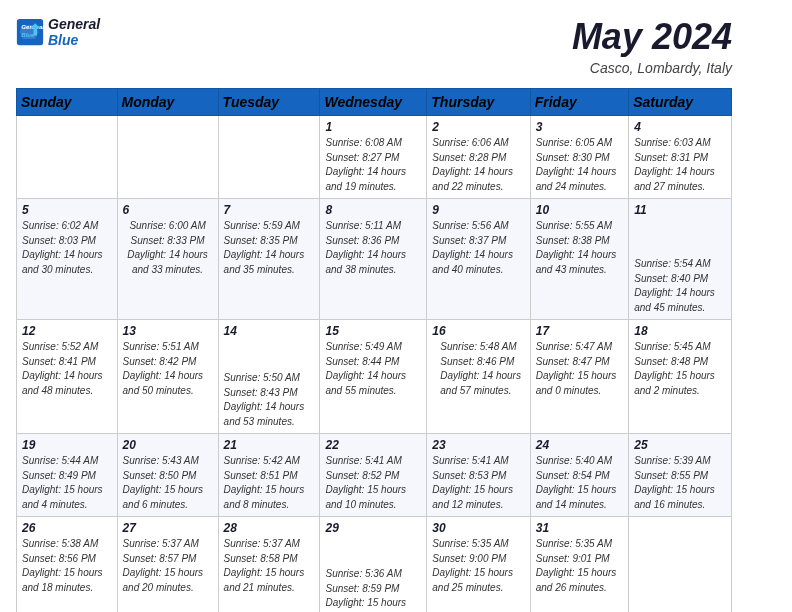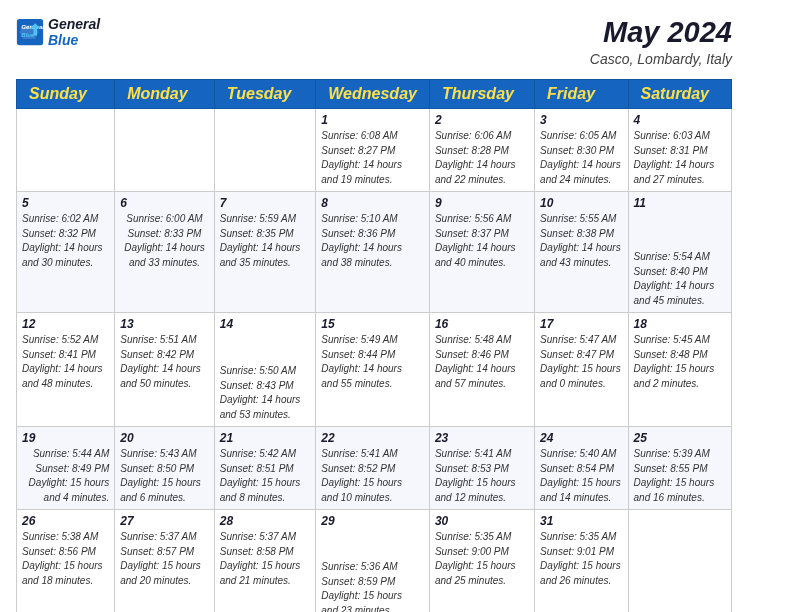--- a/index.html
+++ b/index.html
@@ -28,40 +28,40 @@
       gap: 4px;
     }
     .logo-icon {
       width: 28px;
       height: 28px;
     }
     .title-block {
       text-align: right;
     }
     .month-title {
-      font-size: 29px;
+      font-size: 36px;
       font-weight: bold;
       color: #1a1a2e;
     }
     .subtitle {
       font-size: 14px;
       color: #444;
       margin-top: 2px;
     }
     .calendar {
       width: 100%;
       border-collapse: collapse;
       border: 1px solid #ccc;
     }
     .calendar th {
       background: #1565c0;
-      color: #fde047;
-      font-size: 16px;
+      color: #000000;
+      font-size: 14px;
       font-weight: bold;
-      padding: 5px 12px;
+      padding: 5px 4px;
       text-align: left;
       border: 1px solid #1255a0;
     }
     .calendar td {
       vertical-align: top;
       border: 1px solid #ccc;
       padding: 4px 5px;
       width: 113px;
       min-height: 80px;
       background: #fff;
@@ -154,41 +154,41 @@
             <div class="day-info" style="white-space: pre-line;">Sunrise: 6:03 AM
 Sunset: 8:31 PM
 Daylight: 14 hours
 and 27 minutes.</div>
           </td>
         </tr>
         <tr>
           <td>
             <span class="day-number">5</span>
             <div class="day-info" style="white-space: pre-line;">Sunrise: 6:02 AM
-Sunset: 8:32 PM
+Sunset: 8:03 PM
 Daylight: 14 hours
 and 30 minutes.</div>
           </td>
           <td>
             <span class="day-number">6</span>
             <div class="day-info" style="white-space: pre-line; text-align: center;">Sunrise: 6:00 AM
 Sunset: 8:33 PM
 Daylight: 14 hours
 and 33 minutes.</div>
           </td>
           <td>
             <span class="day-number">7</span>
             <div class="day-info" style="white-space: pre-line;">Sunrise: 5:59 AM
 Sunset: 8:35 PM
 Daylight: 14 hours
 and 35 minutes.</div>
           </td>
           <td>
             <span class="day-number">8</span>
-            <div class="day-info" style="white-space: pre-line;">Sunrise: 5:10 AM
+            <div class="day-info" style="white-space: pre-line;">Sunrise: 5:11 AM
 Sunset: 8:36 PM
 Daylight: 14 hours
 and 38 minutes.</div>
           </td>
           <td>
             <span class="day-number">9</span>
             <div class="day-info" style="white-space: pre-line;">Sunrise: 5:56 AM
 Sunset: 8:37 PM
 Daylight: 14 hours
 and 40 minutes.</div>
@@ -232,21 +232,21 @@
           </td>
           <td>
             <span class="day-number">15</span>
             <div class="day-info" style="white-space: pre-line;">Sunrise: 5:49 AM
 Sunset: 8:44 PM
 Daylight: 14 hours
 and 55 minutes.</div>
           </td>
           <td>
             <span class="day-number">16</span>
-            <div class="day-info" style="white-space: pre-line;">Sunrise: 5:48 AM
+            <div class="day-info" style="white-space: pre-line; margin-left: 8px;">Sunrise: 5:48 AM
 Sunset: 8:46 PM
 Daylight: 14 hours
 and 57 minutes.</div>
           </td>
           <td>
             <span class="day-number">17</span>
             <div class="day-info" style="white-space: pre-line;">Sunrise: 5:47 AM
 Sunset: 8:47 PM
 Daylight: 15 hours
 and 0 minutes.</div>
@@ -255,21 +255,21 @@
             <span class="day-number">18</span>
             <div class="day-info" style="white-space: pre-line;">Sunrise: 5:45 AM
 Sunset: 8:48 PM
 Daylight: 15 hours
 and 2 minutes.</div>
           </td>
         </tr>
         <tr>
           <td>
             <span class="day-number">19</span>
-            <div class="day-info" style="white-space: pre-line; text-align: right;">Sunrise: 5:44 AM
+            <div class="day-info" style="white-space: pre-line;">Sunrise: 5:44 AM
 Sunset: 8:49 PM
 Daylight: 15 hours
 and 4 minutes.</div>
           </td>
           <td>
             <span class="day-number">20</span>
             <div class="day-info" style="white-space: pre-line;">Sunrise: 5:43 AM
 Sunset: 8:50 PM
 Daylight: 15 hours
 and 6 minutes.</div>

